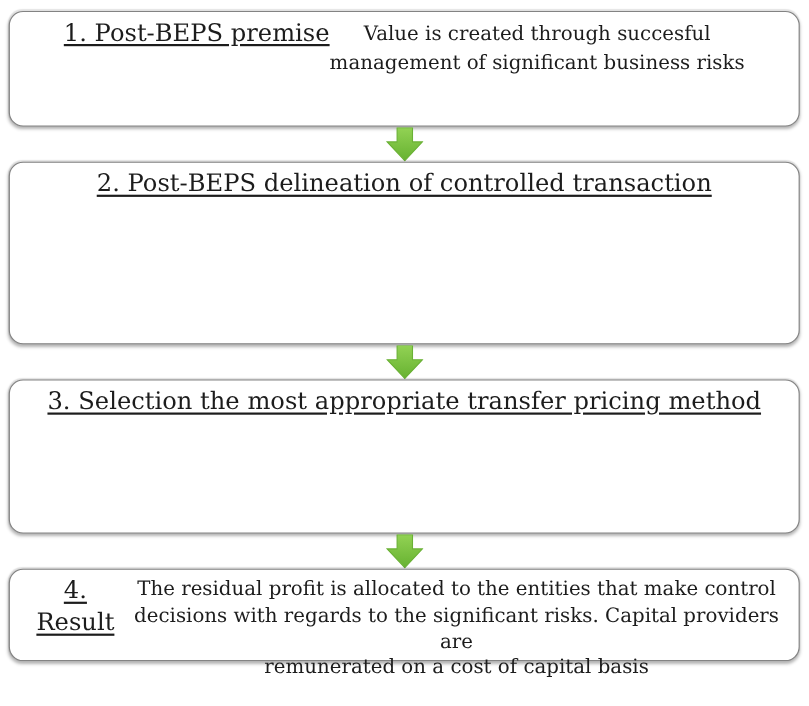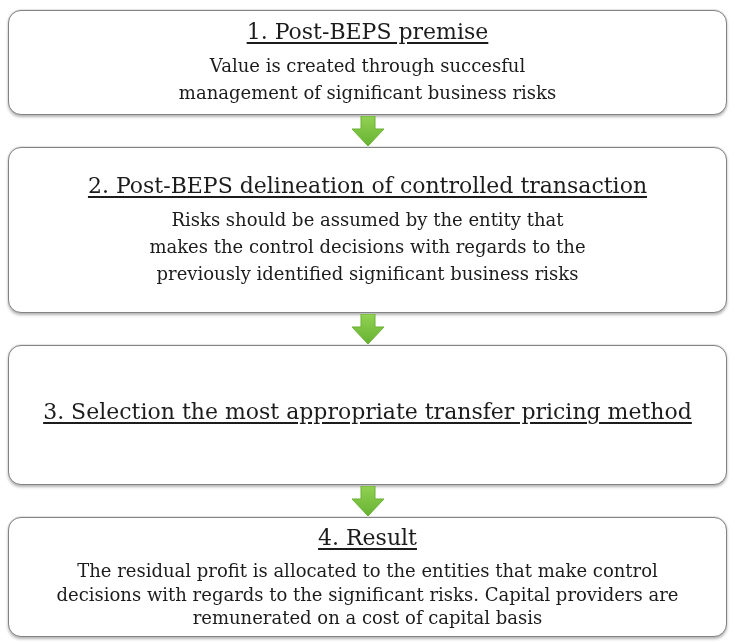--- a/index.html
+++ b/index.html
@@ -23,28 +23,28 @@
     align-items: stretch;
   }
   .box {
     box-sizing: border-box;
     background: #ffffff;
     border: 1px solid #838383;
     border-radius: 13px;
     box-shadow: 0 2px 3px rgba(0,0,0,0.30), 0 -1px 1px rgba(0,0,0,0.10);
     text-align: center;
     display: flex;
-    flex-direction: column;
+    flex-direction: row;
     justify-content: center;
     padding: 6px 12px;
   }
   .box-1 { height: 105px; }
   .box-2 { height: 166px; }
   .box-3 { height: 140px; }
-  .box-4 { height: 120px; justify-content: space-between; }
+  .box-4 { height: 84px; justify-content: space-between; }
   .box-title {
     font-size: 22px;
     font-weight: normal;
     margin: 0 0 5px 0;
     text-decoration: underline;
     text-underline-offset: 3px;
     line-height: 1.3;
   }
   .box-body {
     font-size: 18px;
@@ -80,23 +80,20 @@
           <stop offset="0" stop-color="#92d254"></stop>
           <stop offset="1" stop-color="#67b231"></stop>
         </linearGradient>
       </defs>
       <polygon points="10,0 24,0 24,13 33,13 17,30 1,13 10,13" fill="url(#ag1)" stroke="#6ab135" stroke-width="1"></polygon>
     </svg>
   </div>
 
   <section class="box box-2">
     <h2 class="box-title">2. Post-BEPS delineation of controlled transaction</h2>
-    <p class="box-body">Risks should be assumed by the entity that
-makes the control decisions with regards to the
-previously identified significant business risks</p>
   </section>
 
   <div class="arrow">
     <svg width="34" height="31" viewBox="0 0 34 31" xmlns="http://www.w3.org/2000/svg" aria-hidden="true">
       <defs>
         <linearGradient id="ag2" x1="0" y1="0" x2="0" y2="1">
           <stop offset="0" stop-color="#92d254"></stop>
           <stop offset="1" stop-color="#67b231"></stop>
         </linearGradient>
       </defs>

